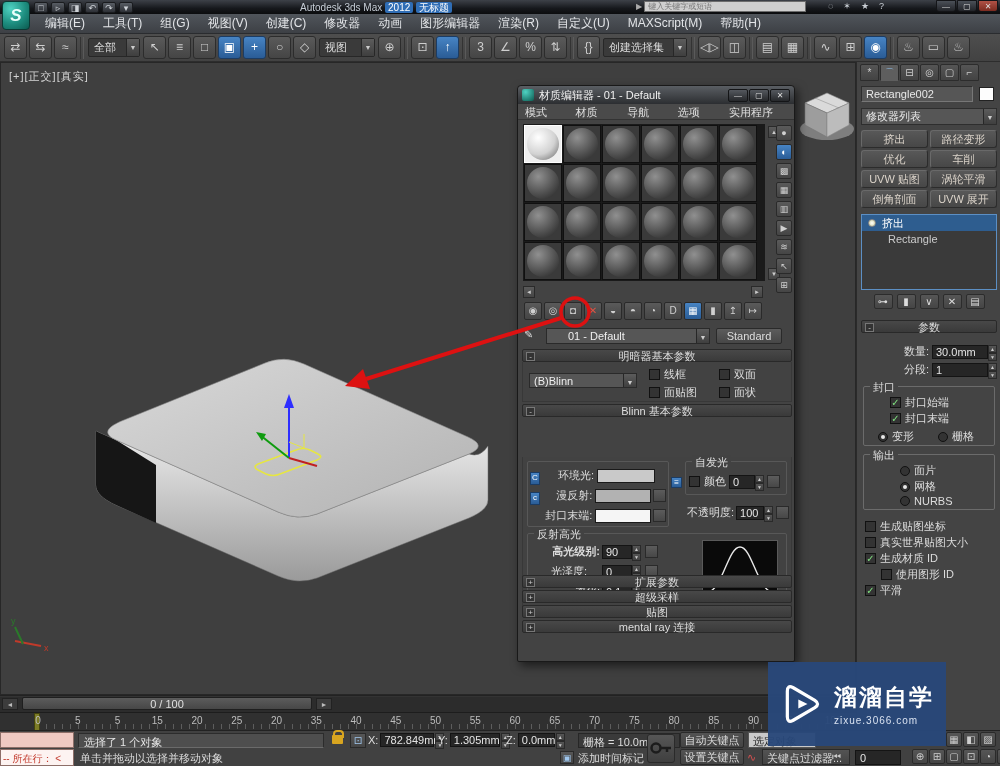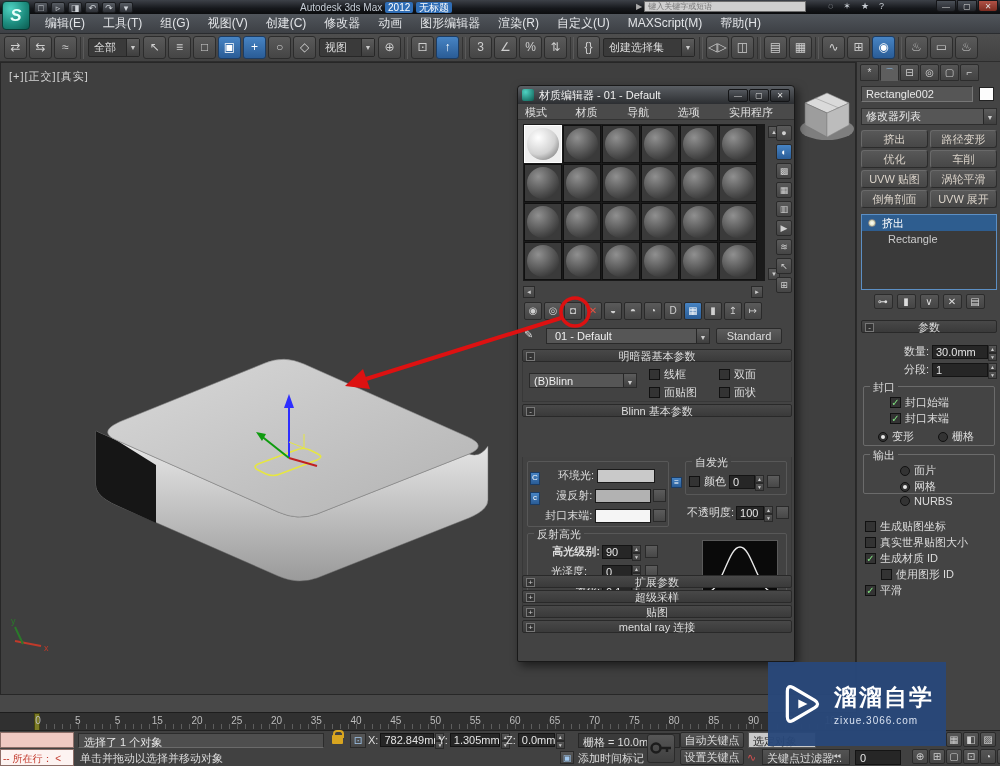--- a/index.html
+++ b/index.html
@@ -172,21 +172,21 @@
     color:#d0d0d0; font-size:9px; line-height:14px; text-align:center; }
   .vtool.active { background:linear-gradient(#4784c4,#2a5c96); color:#fff; }
   #htools { position:absolute; left:6px; top:216px; display:flex; gap:2px; align-items:center; }
   .htool { width:18px; height:18px; background:linear-gradient(#5a5a5a,#454545); border:1px solid #2a2a2a; border-radius:2px;
     color:#d0d0d0; font-size:10px; line-height:16px; text-align:center; flex:none; }
   .htool.active { background:linear-gradient(#4784c4,#2a5c96); color:#fff; }
   .htool.red { color:#e05545; font-weight:bold; }
   #pickrow { position:absolute; left:6px; top:241px; width:266px; height:17px; display:flex; align-items:center; }
   #eyedrop { width:14px; height:15px; color:#ddd; font-size:11px; margin-right:8px; }
   #mtlname { width:164px; height:16px; background:#565656; border:1px solid #2a2a2a; display:flex; align-items:center; }
-  #mtlname .lbl { flex:1; padding:0 8px; color:#eee; }
+  #mtlname .lbl { flex:1; padding:0 21px; color:#eee; }
   #stdbtn { width:66px; height:16px; margin-left:6px; background:linear-gradient(#5c5c5c,#474747); border:1px solid #2a2a2a;
     border-radius:2px; color:#ddd; text-align:center; line-height:15px; }
   .mroll { position:absolute; left:4px; width:270px; }
   .mrc { position:relative; border:1px solid #383838; border-top:none; background:#424242; }
   .mdd { height:15px; background:#565656; border:1px solid #2a2a2a; display:flex; align-items:center; }
   .mdd .lbl { flex:1; padding:0 4px; color:#eee; font-size:11px; }
   .bluelock { background:linear-gradient(#4784c4,#2a5c96); border:1px solid #1c3c63; color:#fff; font-size:8px;
     text-align:center; }
   .swatch { height:14px; border:1px solid #1a1a1a; }
   .mapbtn { width:13px; height:13px; background:linear-gradient(#5c5c5c,#474747); border:1px solid #2a2a2a; }
@@ -278,21 +278,21 @@
       <span class="tbsep"></span>
       <span class="tbi">⊡</span>
       <span class="tbi active">↑</span>
       <span class="tbsep"></span>
       <span class="tbi">3</span>
       <span class="tbi">∠</span>
       <span class="tbi">%</span>
       <span class="tbi">⇅</span>
       <span class="tbsep"></span>
       <span class="tbi">{}</span>
-      <span class="tbdd" style="width: 92px;">
+      <span class="tbdd" style="width: 84px;">
         <span class="lbl">创建选择集</span>
         <span class="dda">▼</span>
       </span>
       <span class="tbsep"></span>
       <span class="tbi">◁▷</span>
       <span class="tbi">◫</span>
       <span class="tbsep"></span>
       <span class="tbi">▤</span>
       <span class="tbi">▦</span>
       <span class="tbsep"></span>
@@ -426,21 +426,21 @@
       <div class="prow" style="left:14px; top:42px;">
         <span class="radio on"></span>
         <span class="cblabel">变形</span>
       </div>
       <div class="prow" style="left:74px; top:42px;">
         <span class="radio"></span>
         <span class="cblabel">栅格</span>
       </div>
     </div>
 
-    <div class="grp" style="left:6px; top:392px; width:132px; height:40px;">
+    <div class="grp" style="left:6px; top:392px; width:132px; height:56px;">
       <span class="grplegend">输出</span>
       <div id="outputs">
           <div class="prow" style="left: 36px; top: 8px;">
             <span class="radio"></span>
             <span class="cblabel">面片</span>
           </div>
           <div class="prow" style="left: 36px; top: 24px;">
             <span class="radio on"></span>
             <span class="cblabel">网格</span>
           </div>
@@ -468,20 +468,26 @@
           <span class="cbox off"></span>
           <span class="cblabel">使用图形 ID</span>
         </div>
         <div style="display: flex; align-items: center; height: 16px; margin-left: 0px;">
           <span class="cbox">✓</span>
           <span class="cblabel">平滑</span>
         </div>
       </div>
   </div>
 
+  <div id="timeline" class="abs">
+    <div id="tl-track"></div>
+    <span class="tl-arrow" style="left:2px;">◄</span>
+    <div id="tl-thumb">0 / 100</div>
+    <span class="tl-arrow" style="left:316px;">►</span>
+  </div>
 
   <div id="ruler" class="abs">
     <div id="ruler-ticks"></div>
     <div id="rmarker"></div>
   <div class="rlabel" style="left: 38px;">0</div>
       <div class="rlabel" style="left: 77.75px;">5</div>
       <div class="rlabel" style="left: 117.5px;">5</div>
       <div class="rlabel" style="left: 157.25px;">15</div>
       <div class="rlabel" style="left: 197px;">20</div>
       <div class="rlabel" style="left: 236.75px;">25</div>

